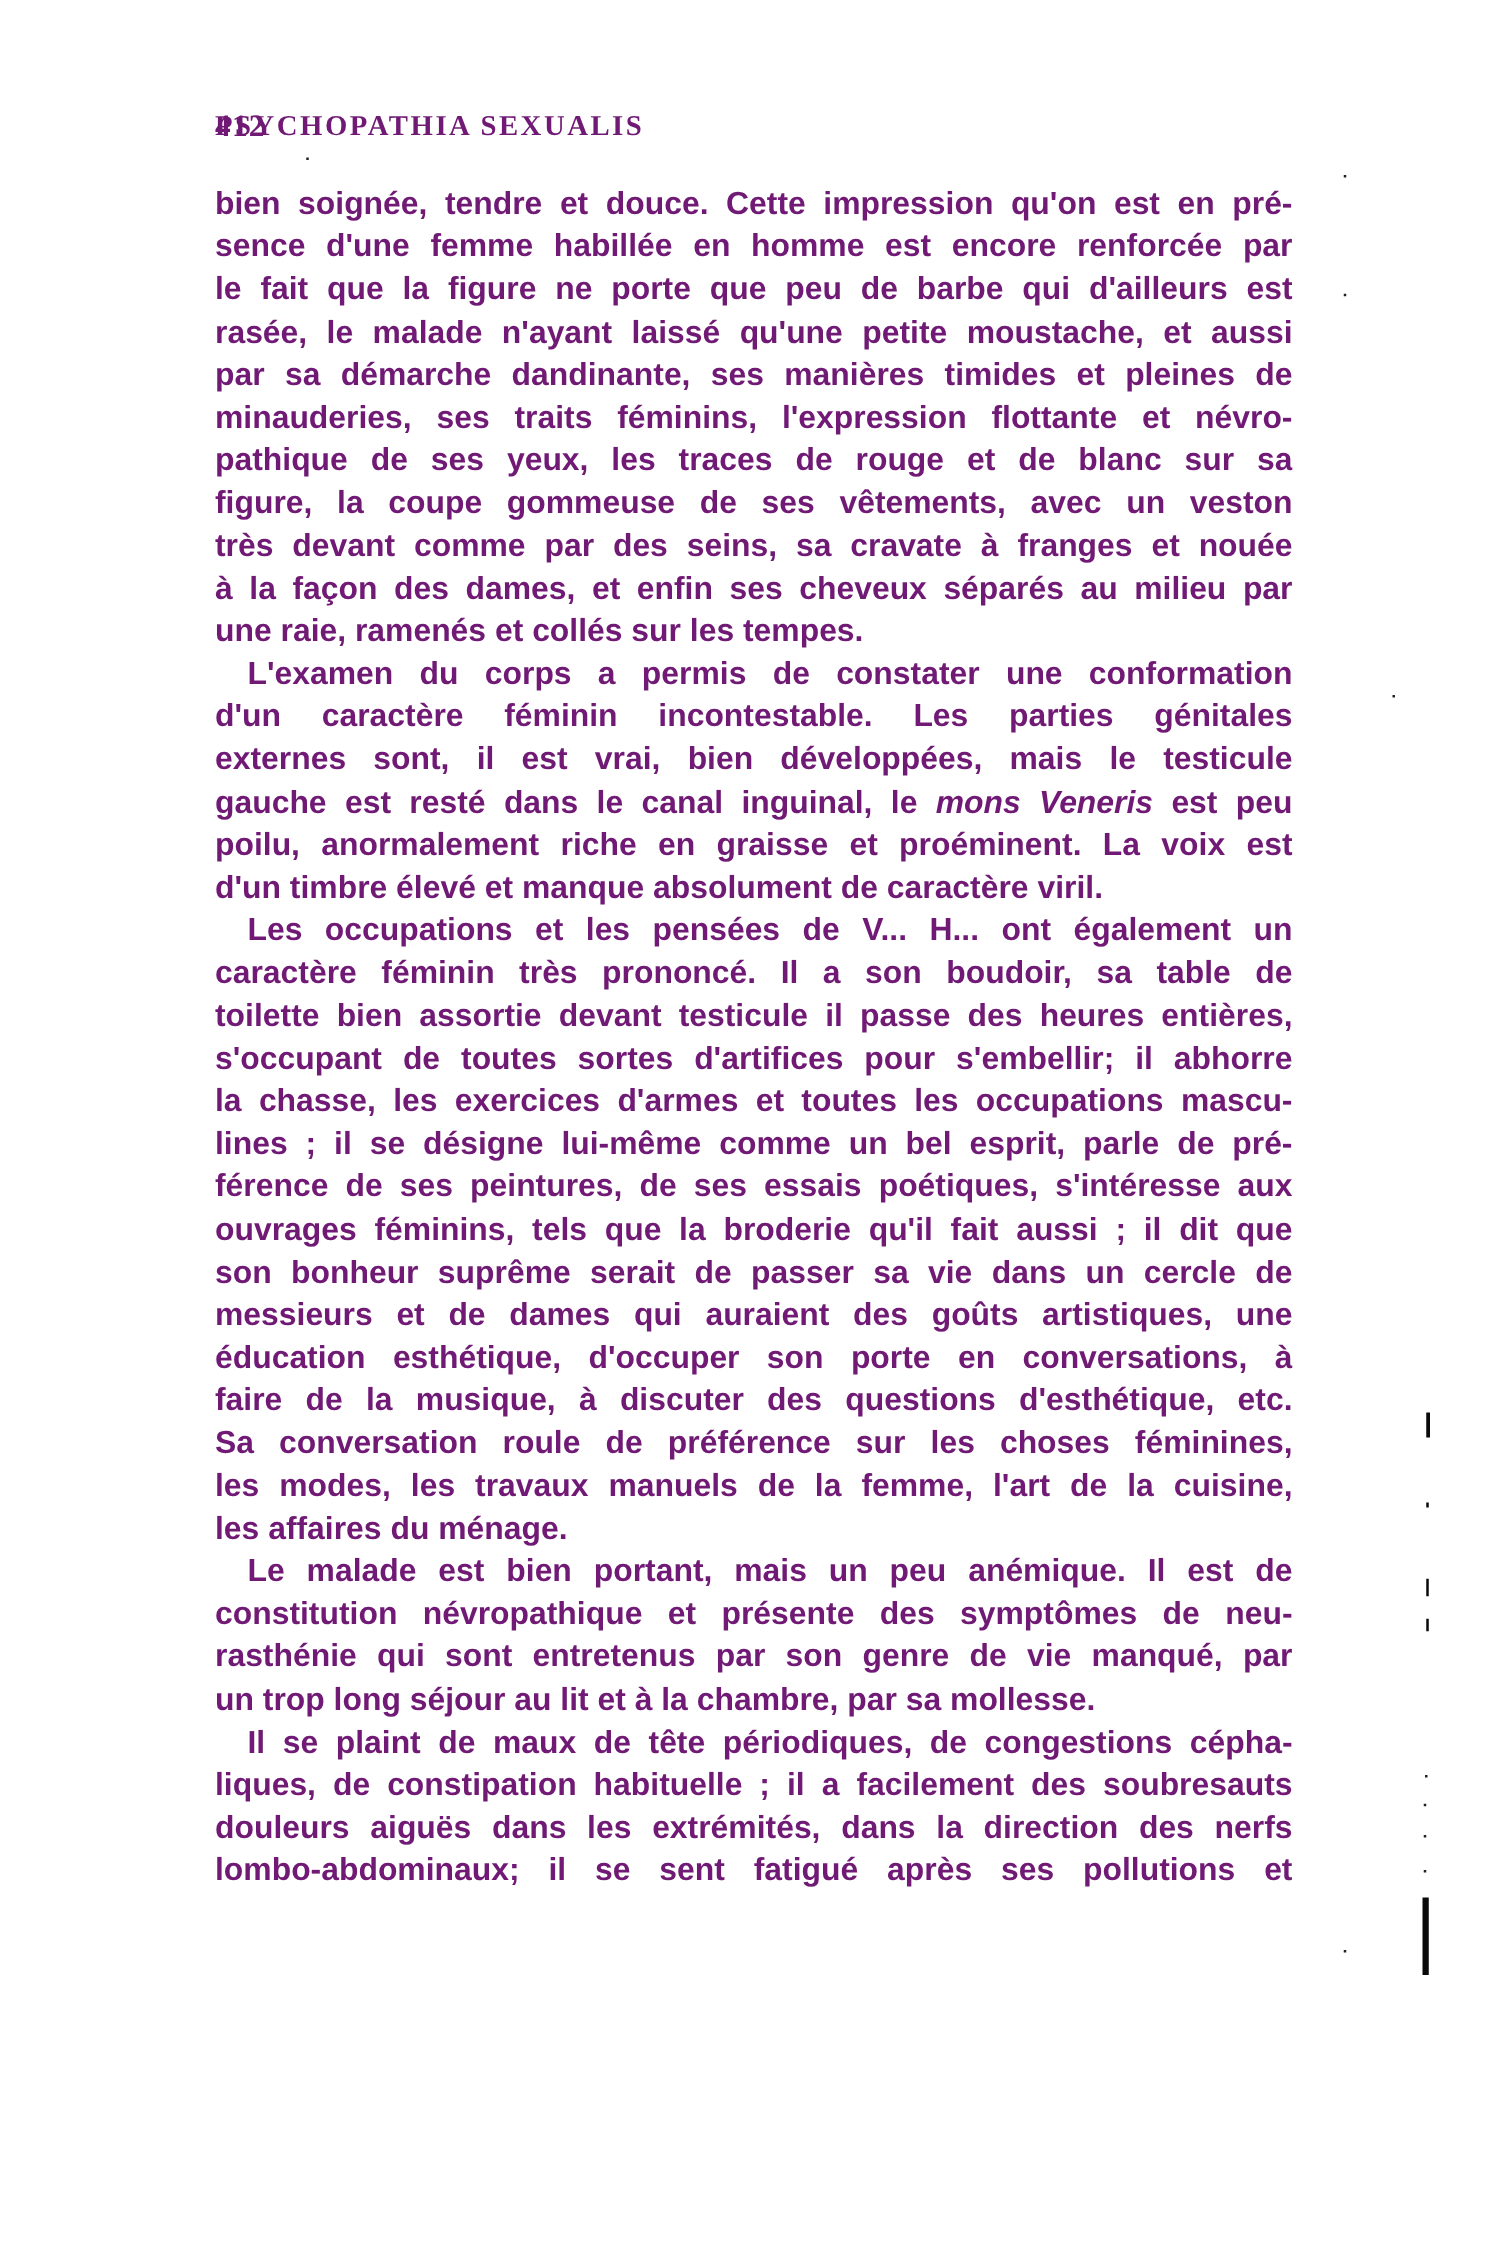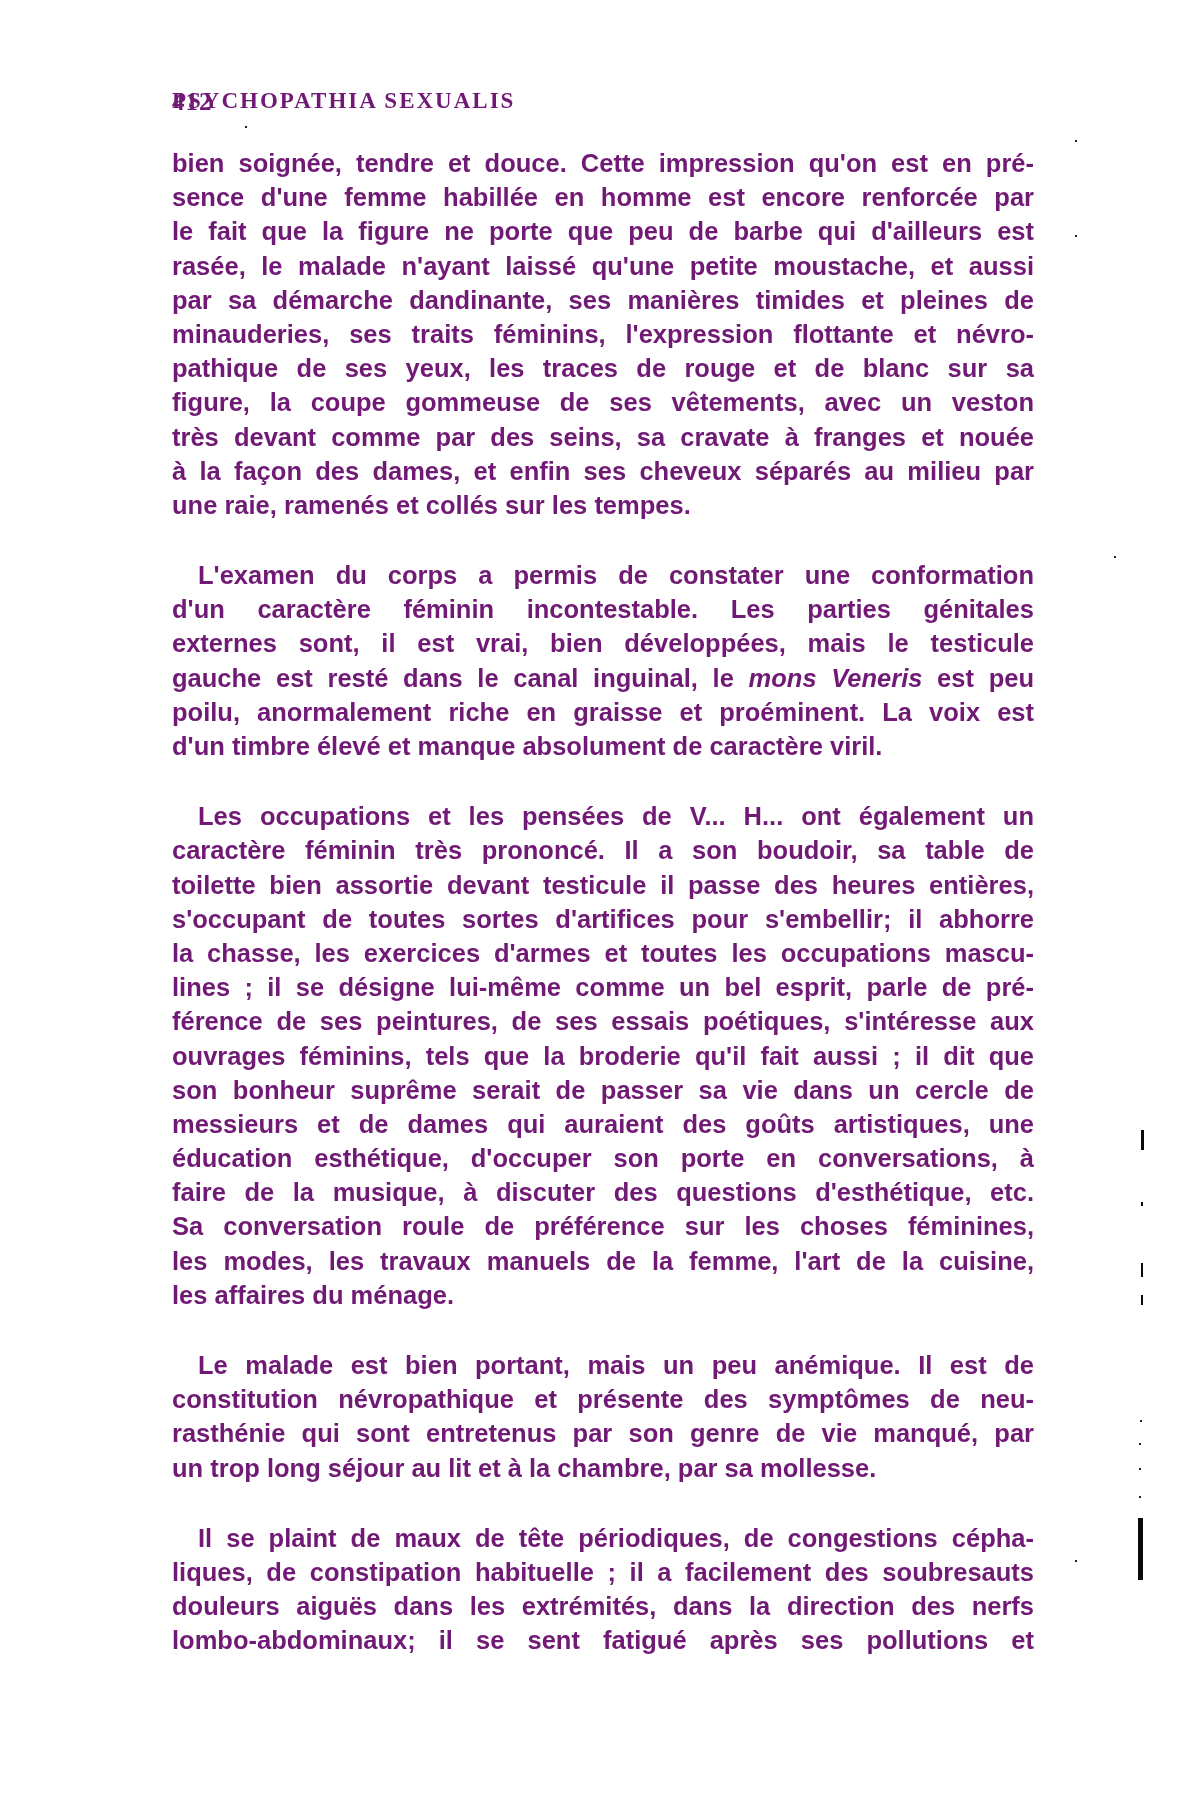--- a/index.html
+++ b/index.html
@@ -4,21 +4,21 @@
   <style>
     html, body { margin: 0; padding: 0; background: #ffffff; }
     body { width: 1200px; height: 1800px; position: relative; overflow: hidden; }
     .page { position: absolute; left: 0; top: 0; width: 1200px; height: 1800px; background: #ffffff; color: #701a75; }
     .running-head { position: absolute; top: 88px; left: 172px; width: 862px; height: 36px; font-family: "Liberation Serif", serif; font-weight: bold; }
     .page-number { position: absolute; left: 0; top: 0; font-size: 25px; letter-spacing: 1px; }
     .running-title { position: absolute; left: 0; right: 0; top: 0; font-size: 23px; letter-spacing: 2px; }
     .body-text { position: absolute; left: 172px; top: 146px; width: 862px; font-family: Liberation Sans, sans-serif; font-weight: bold; font-size: 25.5px; }
     .line { display: block; height: 34.2px; line-height: 34.2px; white-space: nowrap; text-align: justify; text-align-last: justify; overflow: hidden; }
     .line.last { text-align-last: left; }
-    .line.indent { padding-left: 26px; margin-top: 36px; }
+    .line.indent { padding-left: 26px; }
     .it { font-style: italic; }
     .mark { position: absolute; background: #0a0a0a; }
     .dot { position: absolute; width: 2px; height: 2px; background: #222; }
   </style>
 </head>
 <body>
 
 <div class="page">
 
   <div class="running-head">

